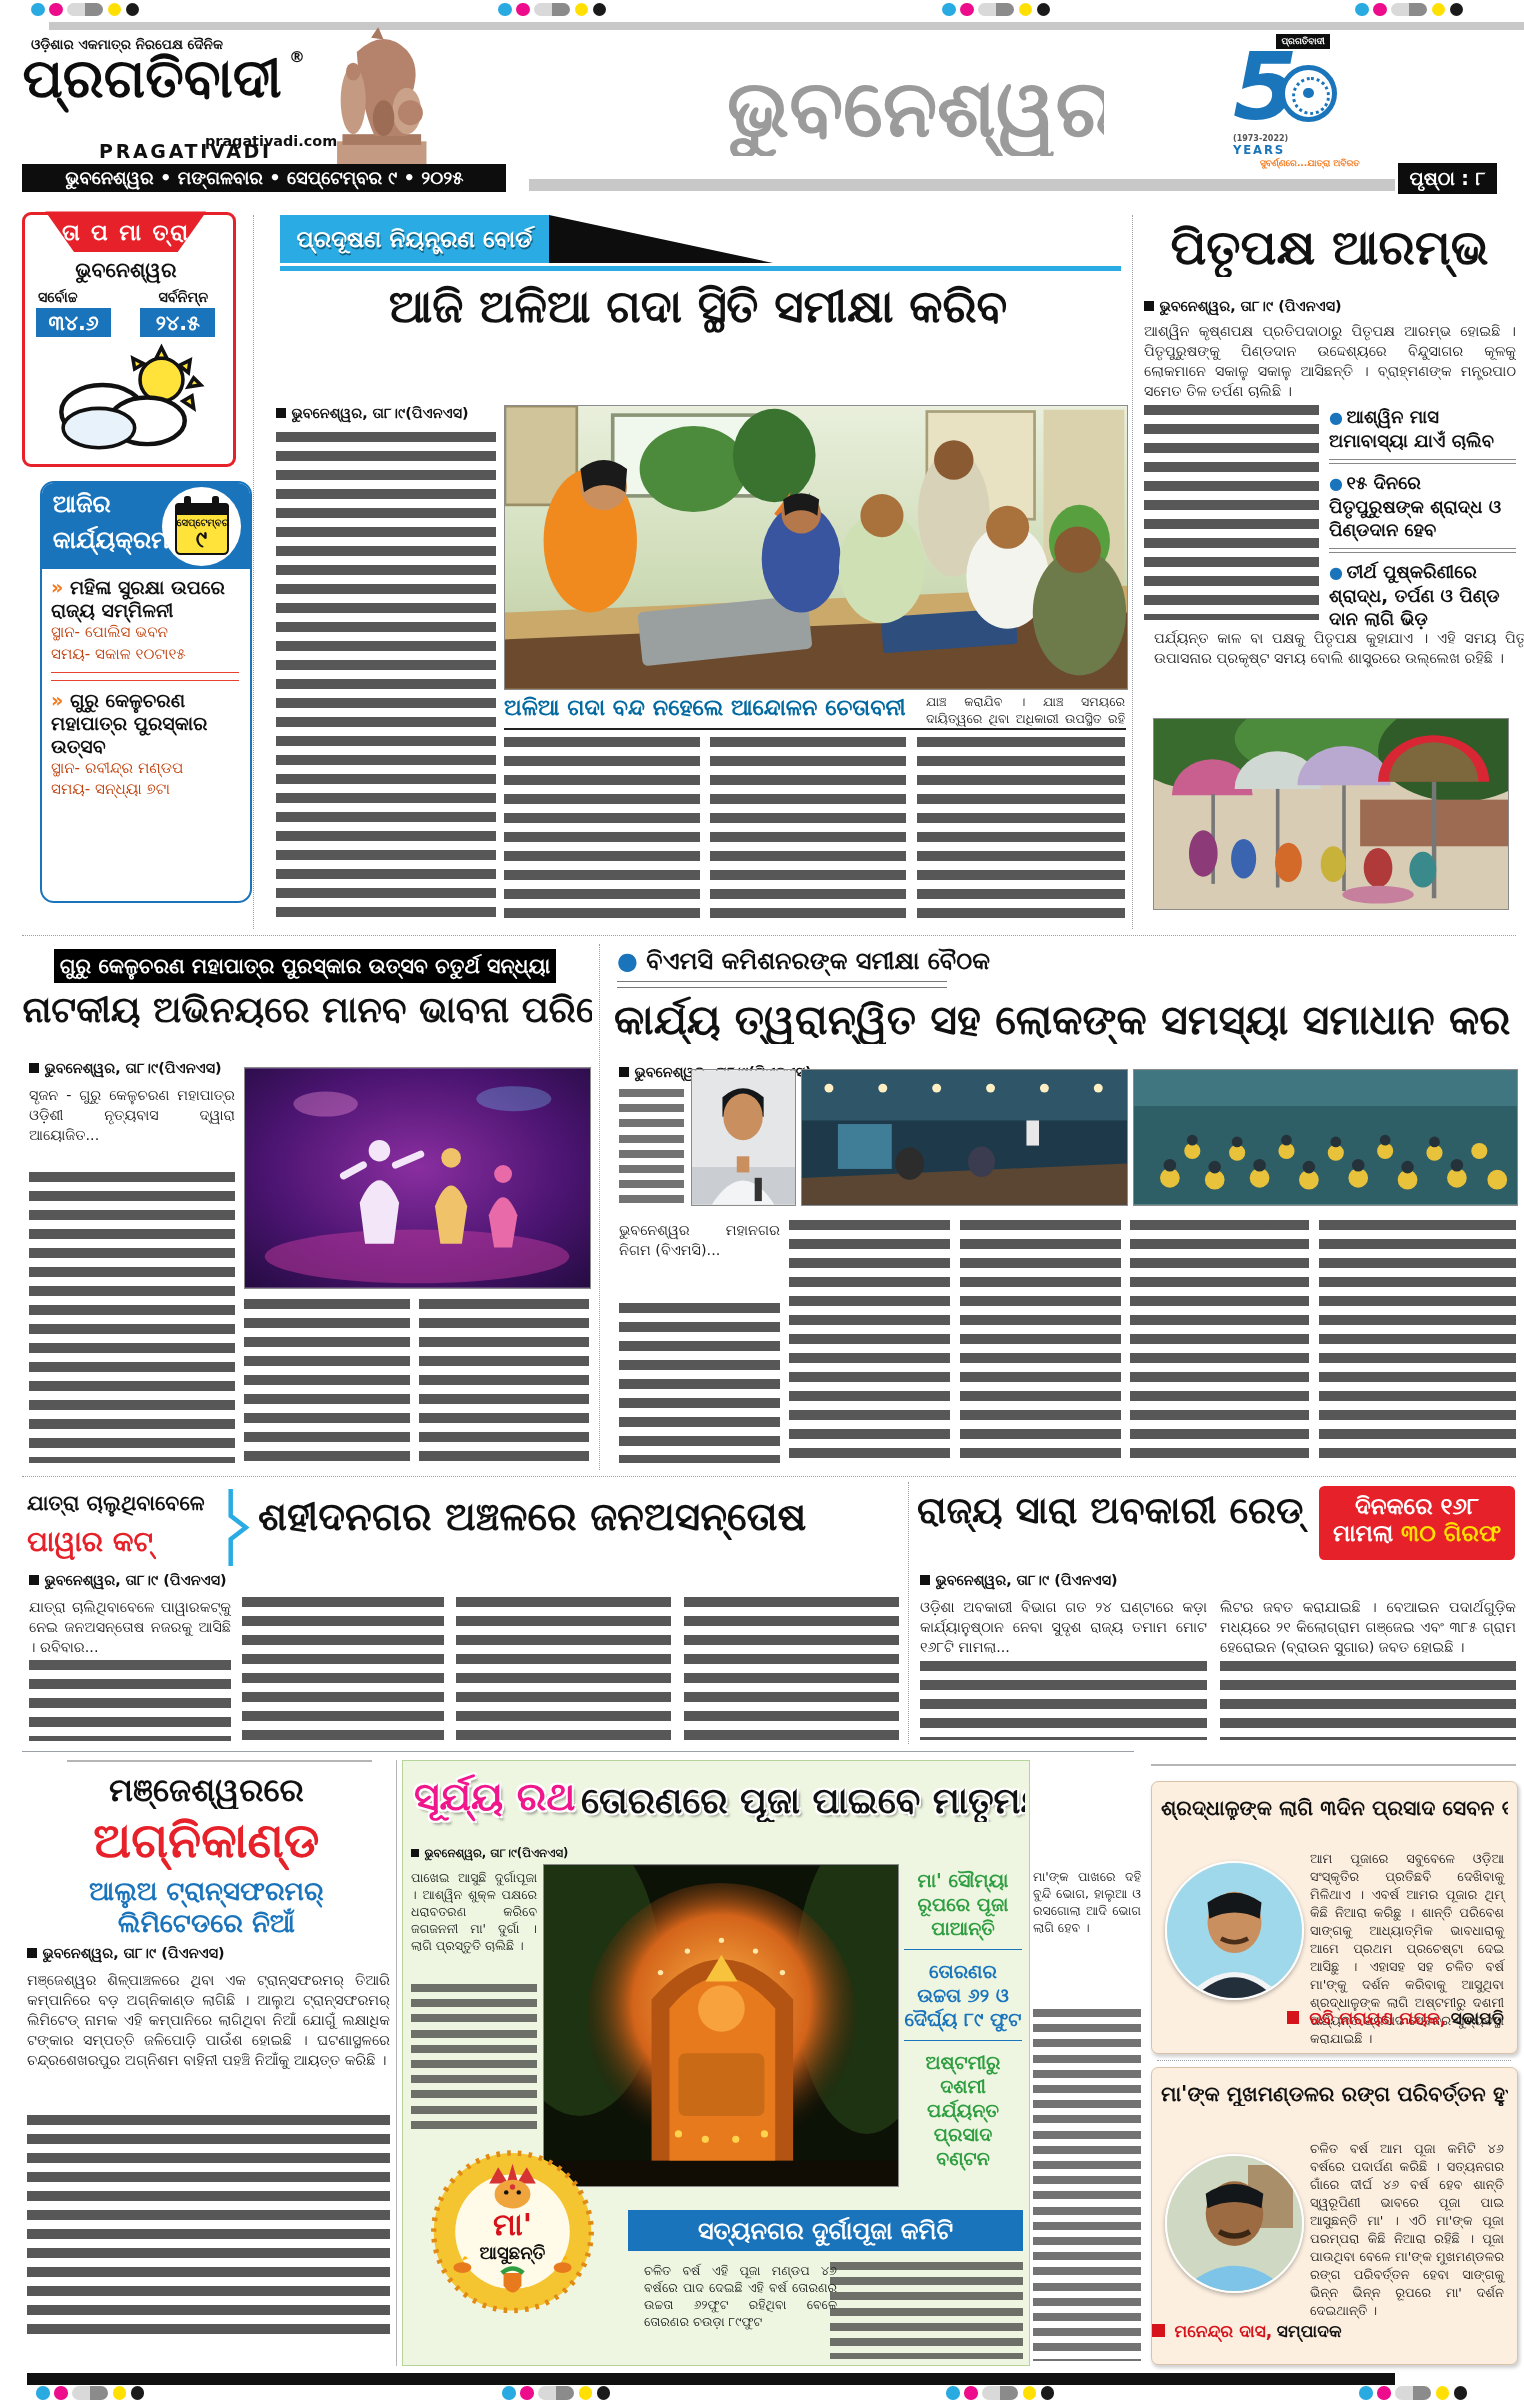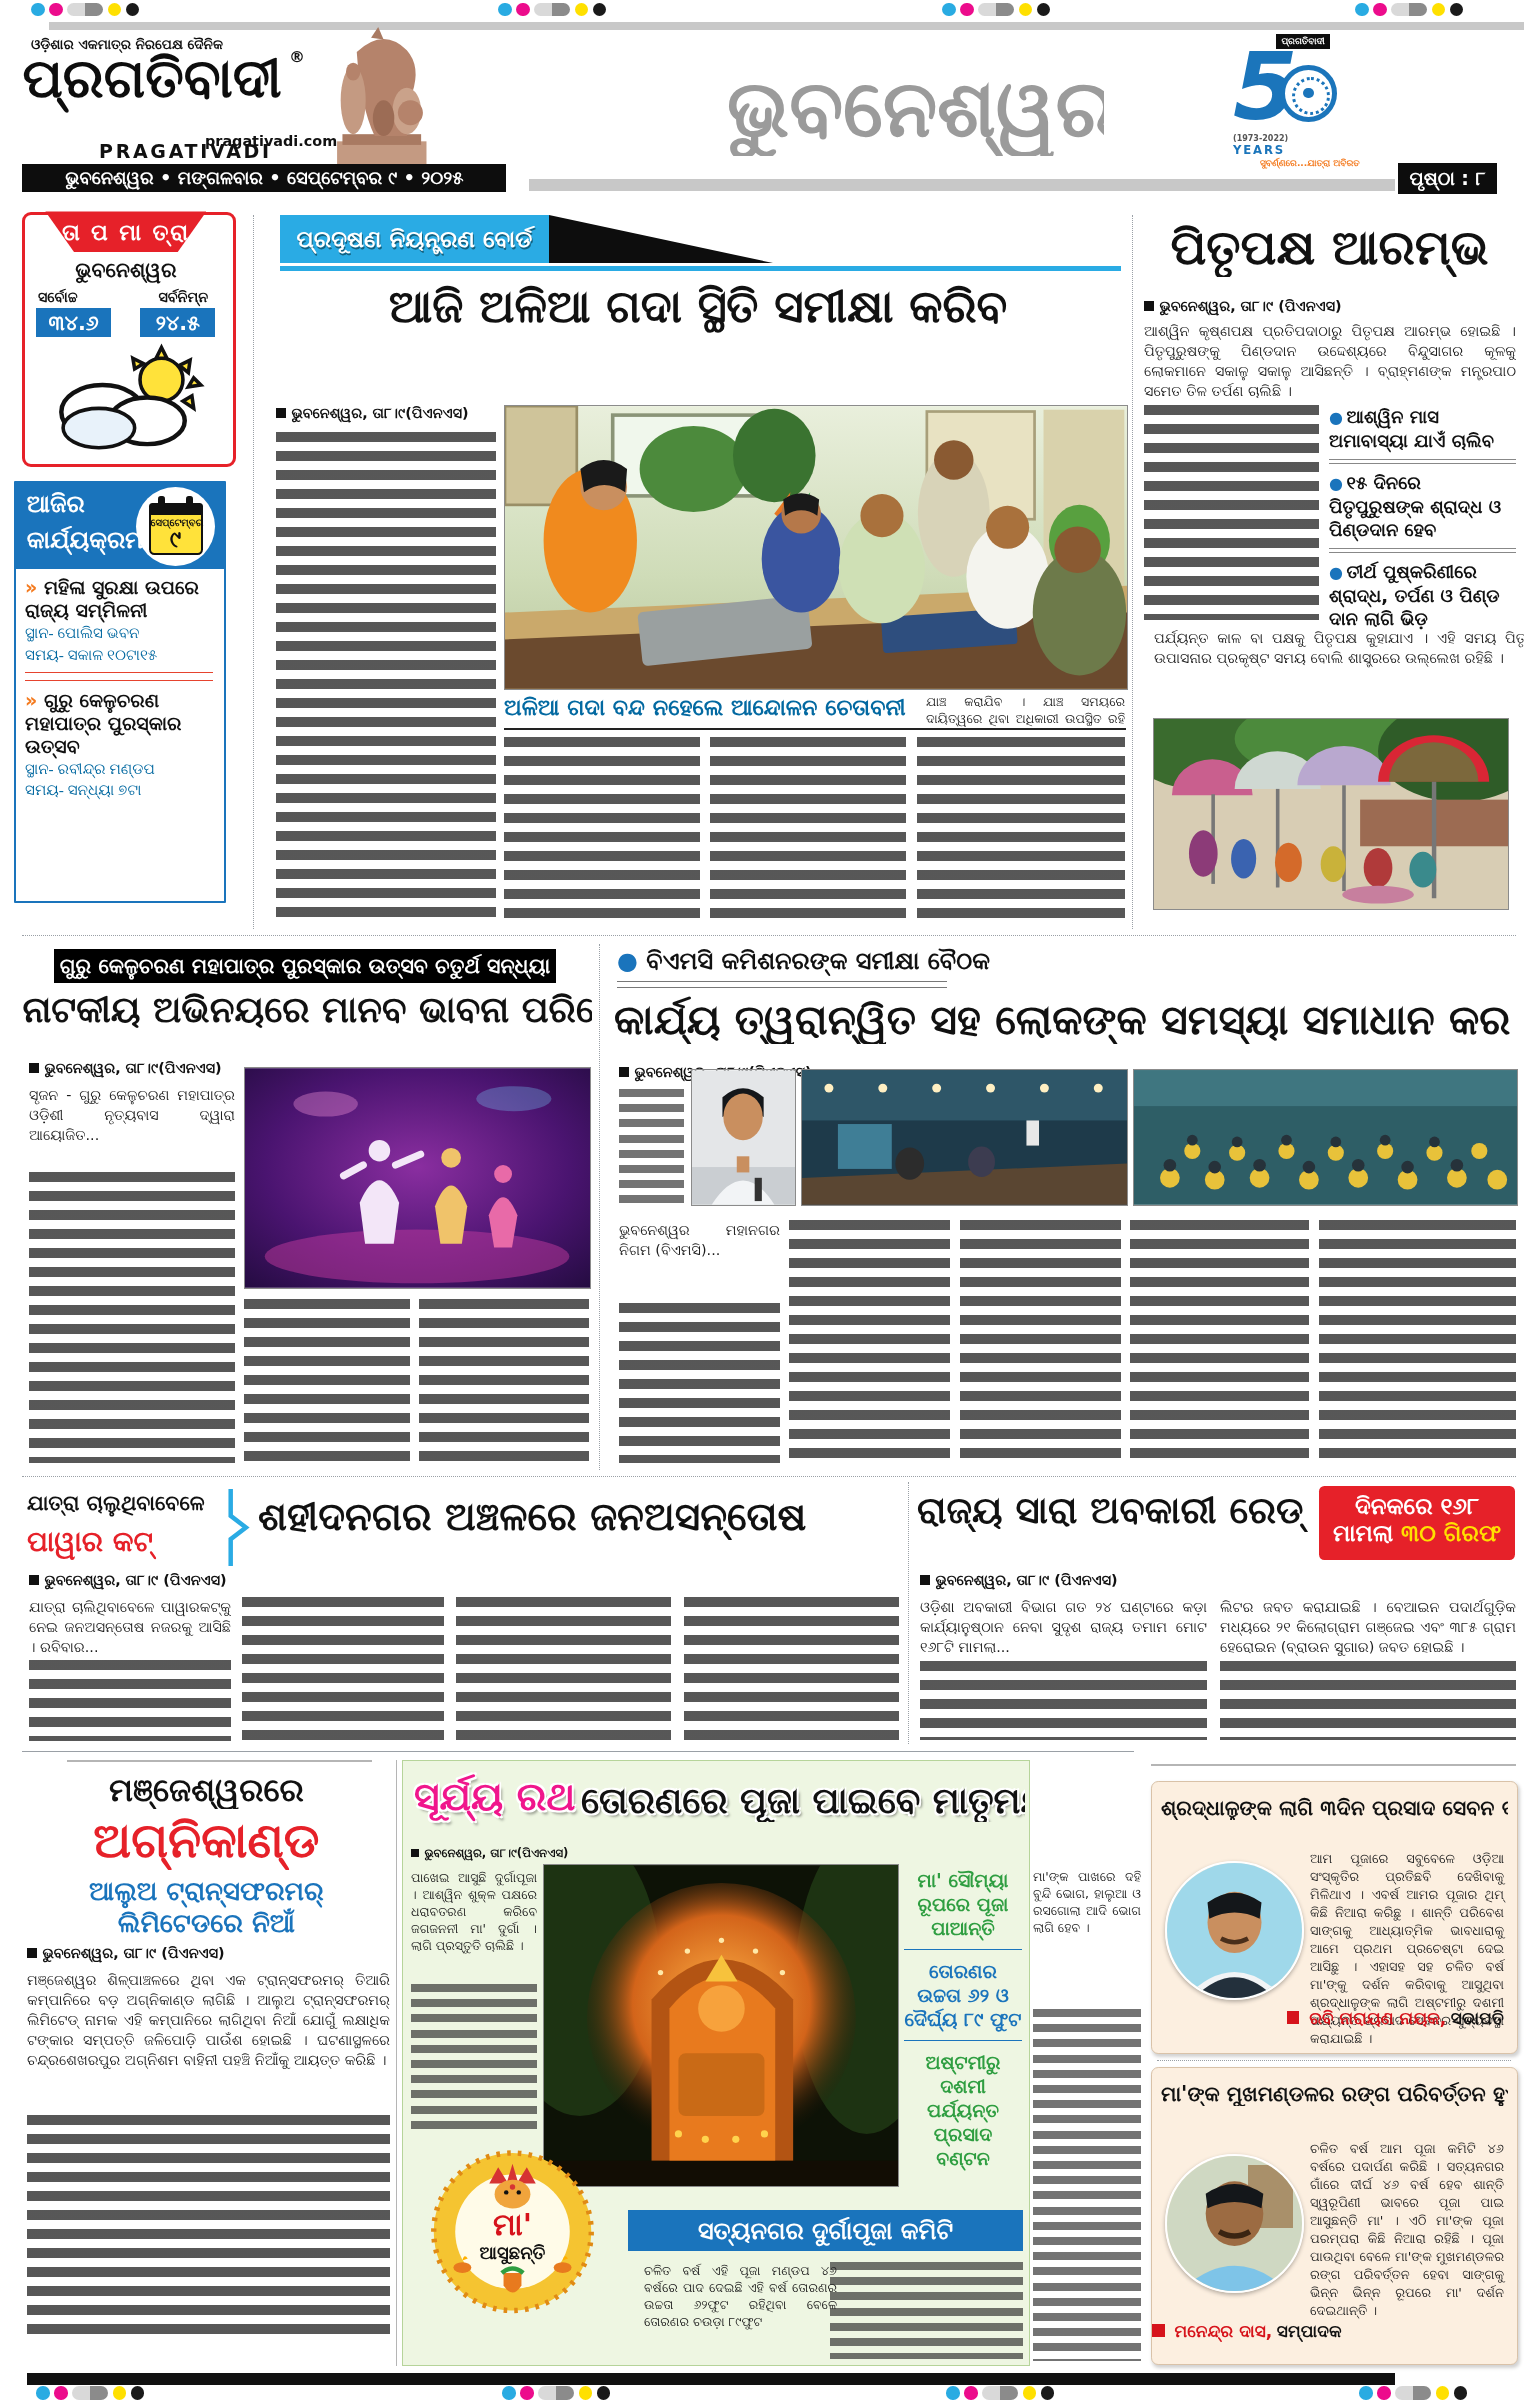--- a/index.html
+++ b/index.html
@@ -23,21 +23,21 @@
                text-shadow:0.9px 1.8px 0 #14607e;}
   .outline-w{text-shadow:-1.8px -1.8px 0 #fff,1.8px -1.8px 0 #fff,-1.8px 1.8px 0 #fff,1.8px 1.8px 0 #fff,2.7px 2.7px 2.7px rgba(0,0,0,.45);}
   .note-green{color:#2f9e41;font-weight:800;font-size:19px;line-height:24px;text-align:center;}
   .note-blue{color:#1a74bc;font-weight:800;font-size:19px;line-height:24px;text-align:center;}
   .qbox{background:#fcefe0;border:0.9px solid #d9c2a8;border-radius:7.2px;box-shadow:1.8px 2.7px 3.6px rgba(0,0,0,.18);}
   .qhead{font-weight:800;font-size:20.6px;text-align:center;white-space:nowrap;overflow:hidden;}
   .qtext{font-size:13px;line-height:18px;text-align:justify;color:#222;}
   .attr-red{color:#d6131b;font-weight:800;font-size:17px;}
   .attr-blk{color:#111;font-weight:800;font-size:17px;}
   .evt-title{font-size:19px;font-weight:800;line-height:23px;color:#111;}
-  .evt-meta{font-size:15.2px;line-height:21.5px;color:#0369a1;font-family:Liberation Serif, serif;}
+  .evt-meta{font-size:15.2px;line-height:21.5px;color:#c2410c;}
   .chev{color:#f47b20;font-weight:800;}
   .bullet-item{font-size:18px;font-weight:800;line-height:23px;color:#111;}
   .bullet-dot{color:#1a74bc;font-size:16px;margin-right:3.6px;}
 </style>
 </head>
 <body>
 
 <div id="page">
 
   <div class="abs dotrow" style="left:31px;top:2.7px;">
@@ -129,21 +129,21 @@
             <path d="M96 18 L108 24 L98 30 Z"></path>
           </g>
           <ellipse cx="62" cy="78" rx="46" ry="30" fill="#fff" stroke="#111" stroke-width="5"></ellipse>
           <ellipse cx="112" cy="88" rx="42" ry="26" fill="#fff" stroke="#111" stroke-width="5"></ellipse>
           <ellipse cx="58" cy="96" rx="40" ry="22" fill="#e8f2fa" stroke="#111" stroke-width="4"></ellipse>
         </g>
       </svg>
     </div>
   </div>
 
-  <div class="abs" style="left:14px;top:481px;width:208px;height:418px;border:2.7px solid #1a74bc;border-radius:1px;background:#fff;overflow:hidden;">
+  <div class="abs" style="left:40px;top:481px;width:208px;height:418px;border:2.7px solid #1a74bc;border-radius:14px;background:#fff;overflow:hidden;">
     <div class="abs" style="left:0;top:0;width:208px;height:86px;background:#1a74bc;"></div>
     <div class="abs" style="left:10.8px;top:7.2px;font-size:24px;font-weight:800;color:#fff;">ଆଜିର</div>
     <div class="abs" style="left:10.8px;top:43px;font-size:24px;font-weight:800;color:#fff;">କାର୍ଯ୍ୟକ୍ରମ</div>
     <div class="abs" style="left:120px;top:3.6px;width:79px;height:79px;border-radius:50%;background:#fff;">
       <div class="abs" style="left:12.6px;top:16px;width:54px;height:52px;background:#ffe23a;border:2.7px solid #111;border-radius:5.4px;box-sizing:border-box;"></div>
       <div class="abs" style="left:12.6px;top:16px;width:54px;height:12.6px;background:#111;border-radius:3.6px 3.6px 0 0;"></div>
       <div class="abs" style="left:21.5px;top:9px;width:7.2px;height:12.6px;background:#111;border-radius:2.7px;"></div>
       <div class="abs" style="left:50px;top:9px;width:7.2px;height:12.6px;background:#111;border-radius:2.7px;"></div>
       <div class="abs" style="left:14.4px;top:30.5px;width:50px;text-align:center;font-size:10px;font-weight:800;">ସେପ୍ଟେମ୍ବର</div>
       <div class="abs" style="left:14.4px;top:39px;width:50px;text-align:center;font-size:23px;font-weight:800;">୯</div>

